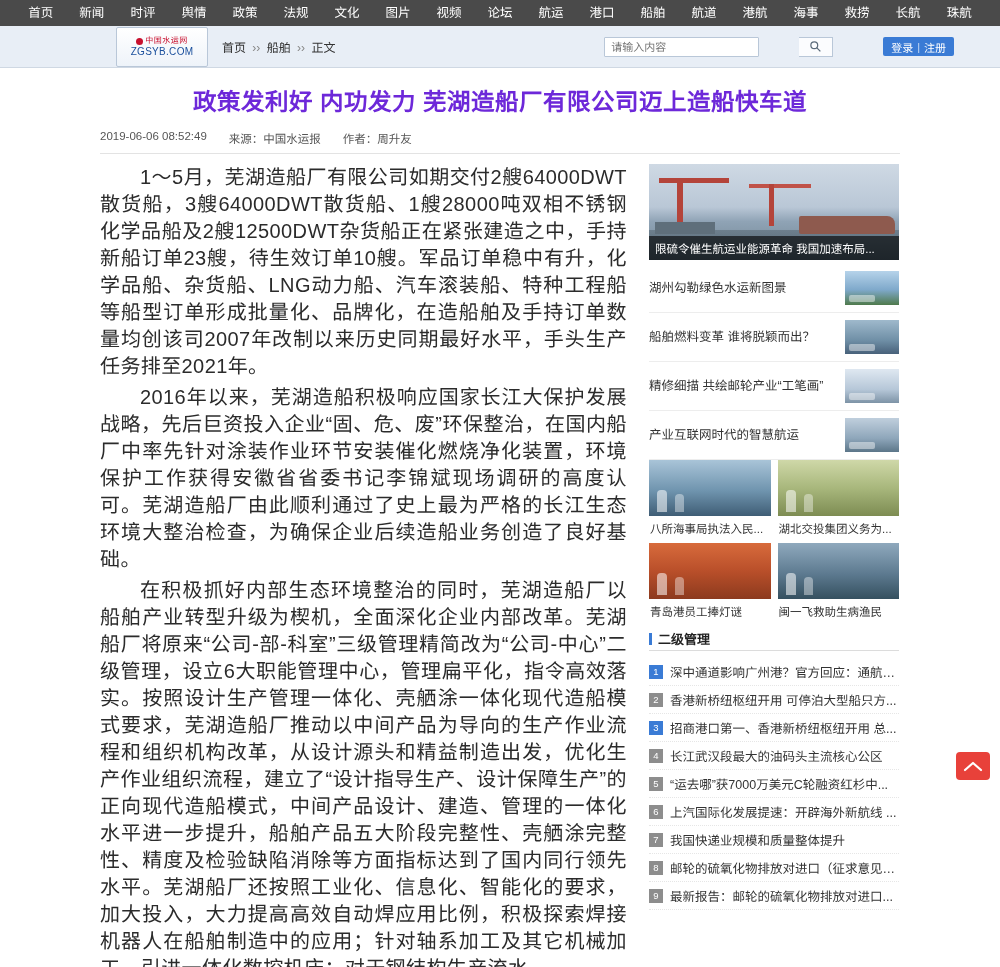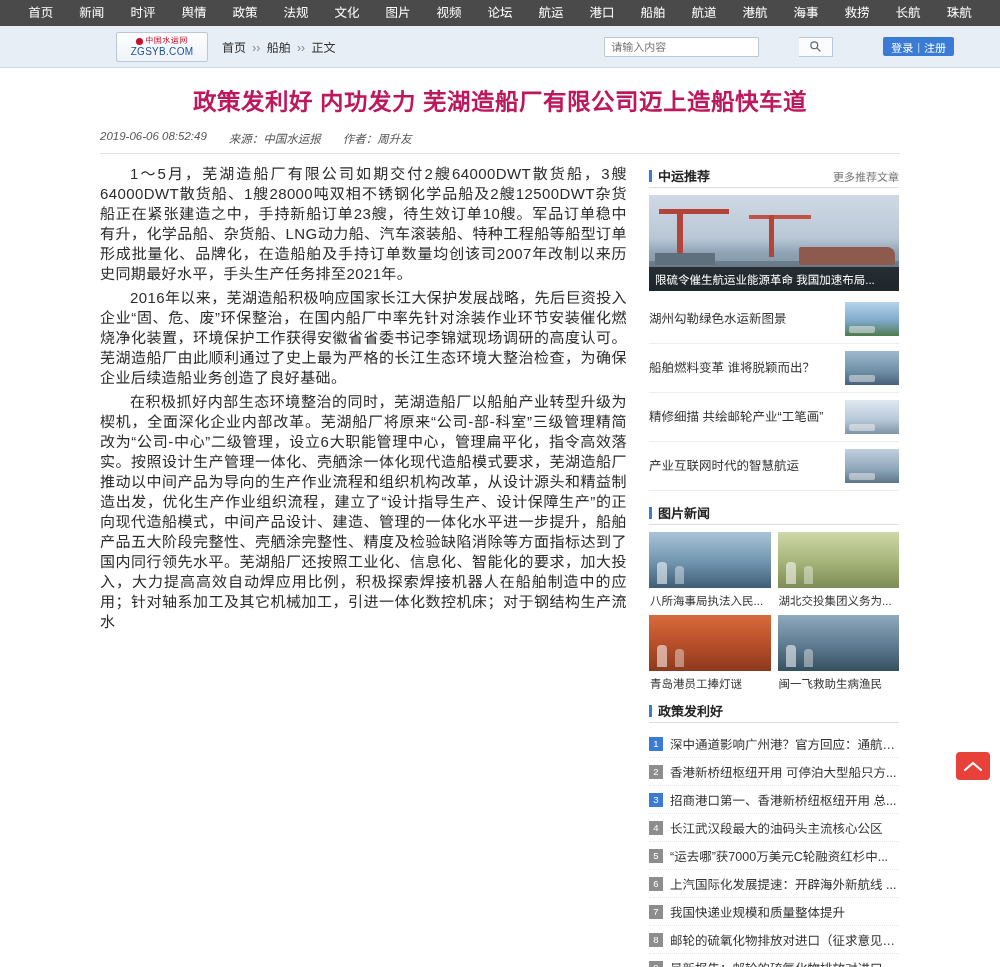--- a/index.html
+++ b/index.html
@@ -31,21 +31,21 @@
   
   .headerband {
     height: 42px;
     background: #e8eef6;
     border-bottom: 1px solid #cfd8e3;
     display: flex;
     align-items: center;
     padding: 0 8px;
   }
   .logo {
-    width: 92px; height: 30px;
+    width: 92px; height: 40px;
     background: linear-gradient(#ffffff,#eef3f9);
     border: 1px solid #b9c7d8;
     border-radius: 2px;
     display: flex; flex-direction: column;
     align-items: center; justify-content: center;
     margin-left: 108px;
     position: relative;
   }
   .logo .lg-top {
     font-size: 8px; color: #c8102e; letter-spacing: .5px; line-height: 10px;
@@ -101,49 +101,48 @@
   }
   .loginbtn .bar { padding: 0 4px; opacity: .7; }
 
   
   .page {
     padding: 0 100px;
   }
   .title {
     font-size: 23.5px;
     font-weight: bold;
-    color: #be185d;
+    color: #6d28d9;
     letter-spacing: .5px;
     text-align: center;
     margin: 18px 0 0 0;
     line-height: 32px;
   }
   .meta {
     font-size: 11.5px;
     color: #555;
     margin: 12px 0 0 0;
     padding-bottom: 7px;
     border-bottom: 1px solid #e3e3e3;
     display: flex;
     gap: 22px;
-    font-style: italic;
   }
 
   .columns {
     display: flex;
     margin-top: 10px;
     gap: 22px;
   }
   .article {
     width: 527px;
     flex: 0 0 527px;
   }
   .article p {
-    font-size: 15px;
-    line-height: 20px;
+    font-size: 20px;
+    line-height: 27px;
     color: #2b2b2b;
     margin: 0 0 4px 0;
     text-align: justify;
     text-indent: 2em;
     letter-spacing: .4px;
   }
 
   
   .sidebar {
     width: 250px;
@@ -359,25 +358,20 @@
   <div class="columns">
 
     <div class="article">
       <p>1～5月，芜湖造船厂有限公司如期交付2艘64000DWT散货船，3艘64000DWT散货船、1艘28000吨双相不锈钢化学品船及2艘12500DWT杂货船正在紧张建造之中，手持新船订单23艘，待生效订单10艘。军品订单稳中有升，化学品船、杂货船、LNG动力船、汽车滚装船、特种工程船等船型订单形成批量化、品牌化，在造船舶及手持订单数量均创该司2007年改制以来历史同期最好水平，手头生产任务排至2021年。</p>
       <p>2016年以来，芜湖造船积极响应国家长江大保护发展战略，先后巨资投入企业“固、危、废”环保整治，在国内船厂中率先针对涂装作业环节安装催化燃烧净化装置，环境保护工作获得安徽省省委书记李锦斌现场调研的高度认可。芜湖造船厂由此顺利通过了史上最为严格的长江生态环境大整治检查，为确保企业后续造船业务创造了良好基础。</p>
       <p>在积极抓好内部生态环境整治的同时，芜湖造船厂以船舶产业转型升级为楔机，全面深化企业内部改革。芜湖船厂将原来“公司-部-科室”三级管理精简改为“公司-中心”二级管理，设立6大职能管理中心，管理扁平化，指令高效落实。按照设计生产管理一体化、壳舾涂一体化现代造船模式要求，芜湖造船厂推动以中间产品为导向的生产作业流程和组织机构改革，从设计源头和精益制造出发，优化生产作业组织流程，建立了“设计指导生产、设计保障生产”的正向现代造船模式，中间产品设计、建造、管理的一体化水平进一步提升，船舶产品五大阶段完整性、壳舾涂完整性、精度及检验缺陷消除等方面指标达到了国内同行领先水平。芜湖船厂还按照工业化、信息化、智能化的要求，加大投入，大力提高高效自动焊应用比例，积极探索焊接机器人在船舶制造中的应用；针对轴系加工及其它机械加工，引进一体化数控机床；对于钢结构生产流水</p>
     </div>
 
     <div class="sidebar">
 
-      <div class="secthead">
-        <span class="mark"></span>
-        <span class="t">中运推荐</span>
-        <span class="more">更多推荐文章</span>
-      </div>
 
       <div class="hero">
         <div class="sky"></div>
         <div class="water"></div>
         <div class="crane1b"></div>
         <div class="crane1"></div>
         <div class="crane2b"></div>
         <div class="crane2"></div>
         <div class="hull"></div>
         <div class="hull2"></div>
@@ -396,24 +390,20 @@
         <div class="recitem">
           <div class="txt">精修细描 共绘邮轮产业“工笔画”</div>
           <div class="thumb t-cruise"></div>
         </div>
         <div class="recitem">
           <div class="txt">产业互联网时代的智慧航运</div>
           <div class="thumb t-net"></div>
         </div>
       </div>
 
-      <div class="secthead" style="margin-top:10px">
-        <span class="mark"></span>
-        <span class="t">图片新闻</span>
-      </div>
 
       <div class="grid2">
         <div class="gcell">
           <div class="gimg g1">
             <div class="fig"></div>
             <div class="fig2"></div>
           </div>
           <div class="gcap">八所海事局执法入民...</div>
         </div>
         <div class="gcell">
@@ -434,21 +424,21 @@
           <div class="gimg g4">
             <div class="fig"></div>
             <div class="fig2"></div>
           </div>
           <div class="gcap">闽一飞救助生病渔民</div>
         </div>
       </div>
 
       <div class="secthead" style="margin-top:8px">
         <span class="mark"></span>
-        <span class="t">政策发利好</span>
+        <span class="t">二级管理</span>
       </div>
 
       <div class="newslist">
         <div class="newsitem">
           <span class="num hot">1</span>
           <span class="nt">深中通道影响广州港？官方回应：通航净...</span>
         </div>
         <div class="newsitem">
           <span class="num">2</span>
           <span class="nt">香港新桥纽枢纽开用 可停泊大型船只方...</span>

